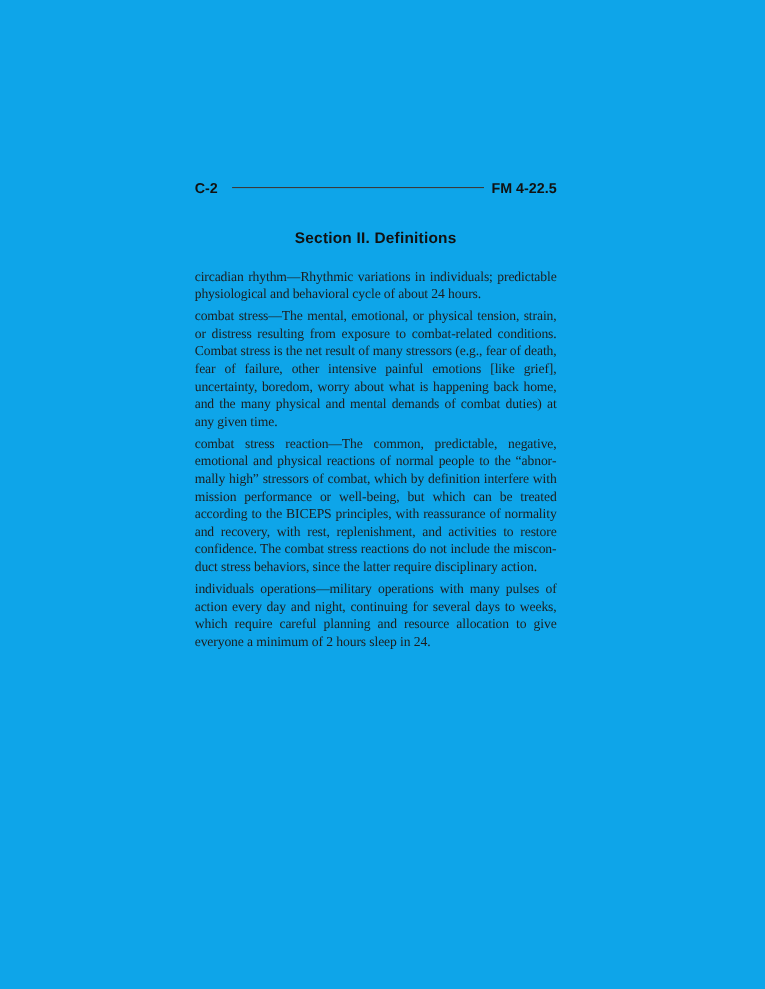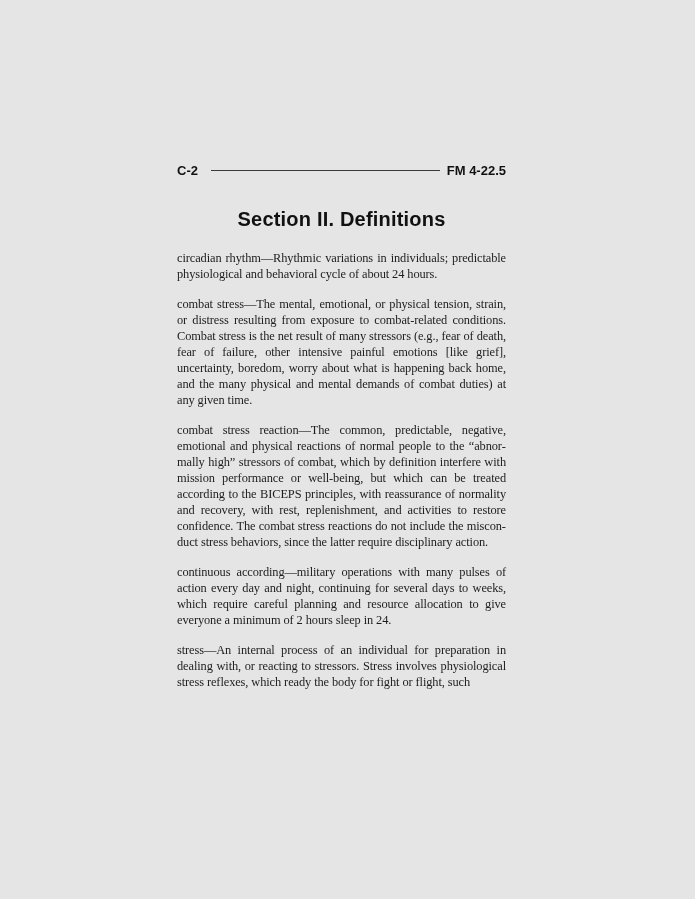--- a/index.html
+++ b/index.html
@@ -7,21 +7,21 @@
   body {
     width: 695px;
     height: 899px;
     position: relative;
     overflow: hidden;
     font-family: "Liberation Serif", "DejaVu Serif", serif;
   }
   .page {
     position: absolute;
     inset: 0;
-    background: #e5e5e5;
+    background: #0ea5e9;
   }
   .content {
     position: absolute;
     left: 177px;
     top: 163px;
     width: 329px;
   }
   .header {
     display: flex;
     align-items: center;
@@ -35,26 +35,26 @@
     flex: 1;
     height: 1.7px;
     background: #3a3a3a;
     margin: 1px 7px 0 13px;
   }
   .title {
     margin-top: 31px;
     text-align: center;
     font-family: "Liberation Sans", sans-serif;
     font-weight: bold;
-    font-size: 20px;
+    font-size: 14px;
     color: #111111;
     letter-spacing: 0.2px;
   }
   .def {
-    margin-top: 14px;
+    margin-top: 4px;
     font-size: 12.4px;
     line-height: 16px;
     letter-spacing: -0.1px;
     text-align: justify;
     color: #1d1d1d;
     -webkit-hyphens: manual;
     hyphens: manual;
   }
   .def.first { margin-top: 19px; }
   .term { font-weight: normal; }
@@ -73,18 +73,17 @@
 
     <div class="title">Section II. Definitions</div>
 
     <p class="def first"><span class="term">circadian rhythm</span><span>—Rhythmic variations in individuals; predict­able physiological and behavioral cycle of about 24 hours.</span></p>
 
     <p class="def"><span class="term">combat stress</span><span>—The mental, emotional, or physical tension, strain, or distress resulting from exposure to combat-related con­ditions. Combat stress is the net result of many stressors (e.g., fear of death, fear of failure, other intensive painful emotions [like grief], uncertainty, boredom, worry about what is happening back home, and the many physical and mental demands of com­bat duties) at any given time.</span></p>
 
 
     <p class="def"><span class="term">combat stress reaction</span><span>—The common, predictable, negative, emotional and physical reactions of normal people to the “abnor­mally high” stressors of combat, which by definition interfere with mission performance or well-being, but which can be treated according to the BICEPS principles, with reassurance of normality and recovery, with rest, replenishment, and activities to restore confidence. The combat stress reactions do not include the miscon­duct stress behaviors, since the latter require disciplinary action.</span></p>
 
-    <p class="def"><span class="term">continuous according</span><span>—military operations with many pulses of action every day and night, continuing for several days to weeks, which require careful planning and resource allocation to give everyone a minimum of 2 hours sleep in 24.</span></p>
+    <p class="def"><span class="term">individuals operations</span><span>—military operations with many pulses of action every day and night, continuing for several days to weeks, which require careful planning and resource allocation to give everyone a minimum of 2 hours sleep in 24.</span></p>
 
-    <p class="def"><span class="term">stress</span><span>—An internal process of an individual for preparation in dealing with, or reacting to stressors. Stress involves physiologi­cal stress reflexes, which ready the body for fight or flight, such</span></p>
 
   </div>
 </div>
 
 </body></html>

